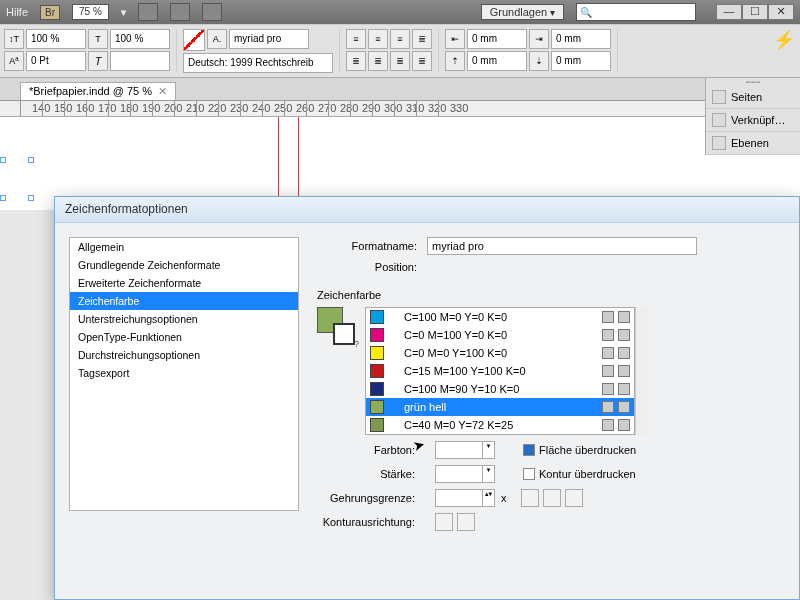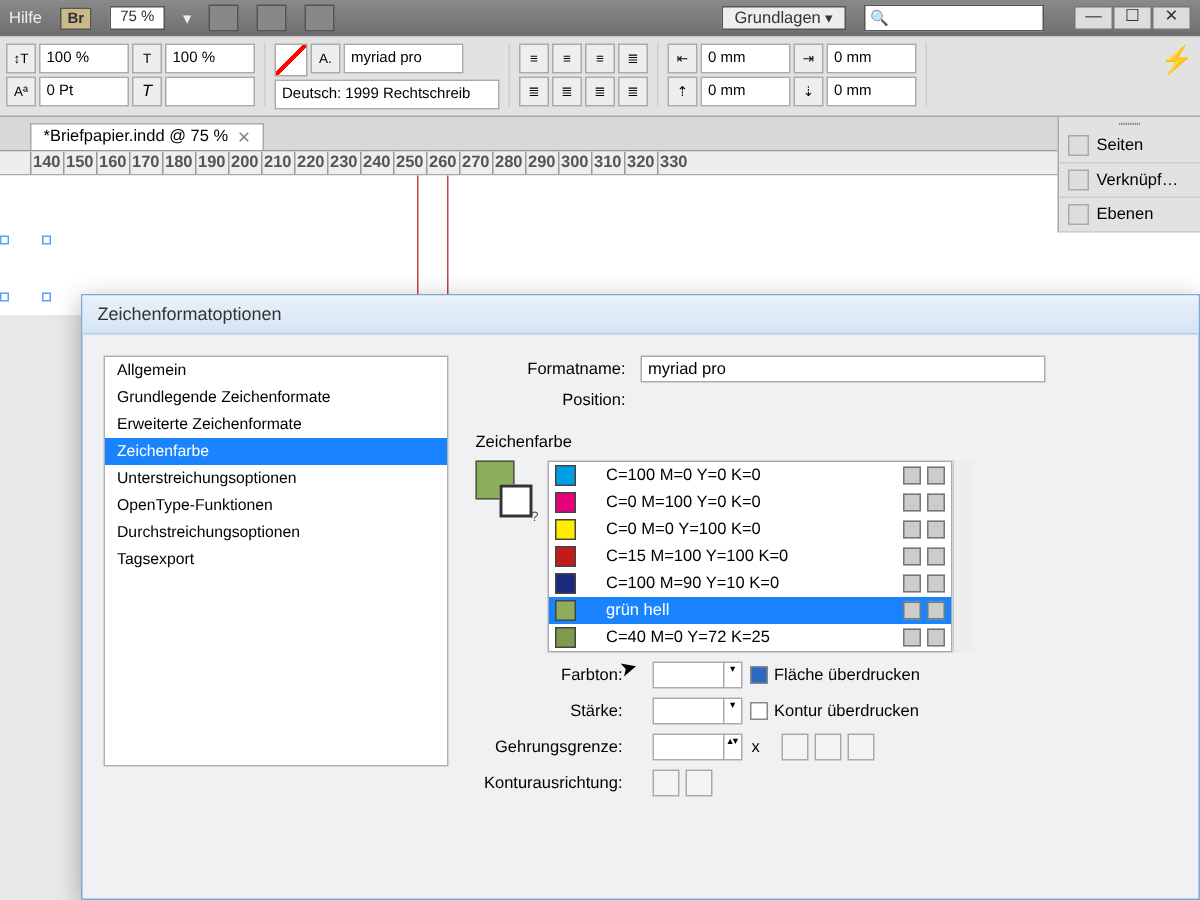--- a/index.html
+++ b/index.html
@@ -1,20 +1,20 @@
 <!DOCTYPE html>
 <html><head>
 <meta charset="utf-8">
 <style>
   * { box-sizing: border-box; margin: 0; padding: 0; font-family: "Segoe UI", Tahoma, sans-serif; font-size: 11px; }
   body { background: #e8e8e8; width: 800px; height: 600px; overflow: hidden; position: relative; }
 
   
   .menubar { height: 24px; background: linear-gradient(#8a8a8a,#6e6e6e); display: flex; align-items: center; color: #eee; padding: 0 6px; gap: 12px; }
-  .menubar .btn-br { background:#c9b98b; color:#333; padding:1px 4px; border:1px solid #555; font-weight:bold; font-size:10px;}
+  .menubar .btn-br { background:#c9b98b; color:#333; padding:1px 4px; border:1px solid #555; font-weight:normal; font-size:10px;}
   .menubar .zoom { background:#fff; color:#333; border:1px solid #555; padding:1px 6px; font-size:10px; height:16px;}
   .menubar .icon-btn { width:20px; height:18px; background:#888; border:1px solid #555; display:inline-block; }
   .menubar .spacer { flex:1; }
   .menubar .workspace { background:#eee; color:#333; padding:1px 8px; border:1px solid #555; font-size:10px;}
   .menubar .search { width:120px; height:18px; background:#fff; border:1px solid #555; display:flex; align-items:center; padding:0 3px;}
   .menubar .search::before { content:"🔍"; font-size:10px; color:#888;}
   .winbtns { display:flex; gap:0; margin-left:8px;}
   .winbtns div { width:26px; height:16px; background:#ddd; border:1px solid #777; text-align:center; line-height:13px; color:#333;}
 
   
@@ -26,21 +26,21 @@
   .ctrlbar .sep { width:1px; height:42px; background:#ccc; margin:0 4px;}
 
   
   .tabbar { height:22px; background:#d8d8d8; display:flex; align-items:flex-end; padding-left:20px;}
   .tabbar .tab { background:#fff; border:1px solid #aaa; border-bottom:none; padding:2px 8px; font-size:10px; display:flex; gap:6px;}
   .tabbar .close {color:#888;}
 
   
   .workspace-area { position:relative; height:110px; background:#fff; border-top:1px solid #999; overflow:hidden;}
   .ruler { height:16px; background:#eee; border-bottom:1px solid #aaa; display:flex; padding-left:20px; font-size:8px; color:#555;}
-  .ruler span { width:22px; text-align:left; border-left:1px solid #999; padding-left:1px; line-height:14px;font-weight:bold;}
+  .ruler span { width:22px; text-align:left; border-left:1px solid #999; padding-left:11px; line-height:14px;}
   .canvas { position:relative; height:94px; background:#fff;}
   .canvas .handle { position:absolute; width:6px; height:6px; border:1px solid #5aa0ff; background:#fff;}
   .canvas .col-guide { position:absolute; top:0; bottom:0; width:1px; background:#b44;}
   
   
   .panels { position:absolute; right:0; top:78px; width:95px; background:#e2e2e2; border-left:1px solid #aaa;}
   .panels .grip{height:8px; text-align:center; color:#888; font-size:8px;}
   .panels .prow { display:flex; align-items:center; gap:5px; padding:4px 6px; border-bottom:1px solid #ccc;}
   .panels .picon{width:14px;height:14px; background:#ddd; border:1px solid #aaa;}
 
@@ -70,21 +70,21 @@
   .swatchlist .chip{width:14px;height:14px; border:1px solid #444; flex-shrink:0;}
   .swatchlist .icons{margin-left:auto; display:flex; gap:4px;}
   .swatchlist .sicon{width:12px;height:12px; background:#ccc; border:1px solid #777;}
   .sv-scroll{width:14px; background:#eee; border-left:1px solid #ccc;}
   .swrap{display:flex;}
 
   .formrow{display:flex; align-items:center; margin-top:6px;}
   .formrow label{width:118px; text-align:right; padding-right:20px;}
   .formrow .spin{width:60px; height:18px; border:1px solid #aaa; background:#fff; display:flex;}
   .formrow .spin .sbody{flex:1;} .formrow .spin .sbtn{width:12px; border-left:1px solid #aaa; font-size:7px; text-align:center;}
-  .checkbox{display:flex; align-items:center; gap:4px; margin-left:5px;}
+  .checkbox{display:flex; align-items:center; gap:4px; margin-left:28px;}
   .checkbox .cb{width:12px;height:12px; border:1px solid #888; background:#fff;}
   .checkbox .cb.checked{background:#2a6bbf;}
   .alignbtns{display:flex; gap:4px; margin-left:8px;}
   .alignbtns .ab{width:18px;height:18px; border:1px solid #aaa; background:#f3f3f3;}
 
   .cursor-arrow{position:absolute; left:413px; top:437px; font-size:14px; color:#000; transform:rotate(-15deg);}
 </style>
 </head>
 <body>
 

